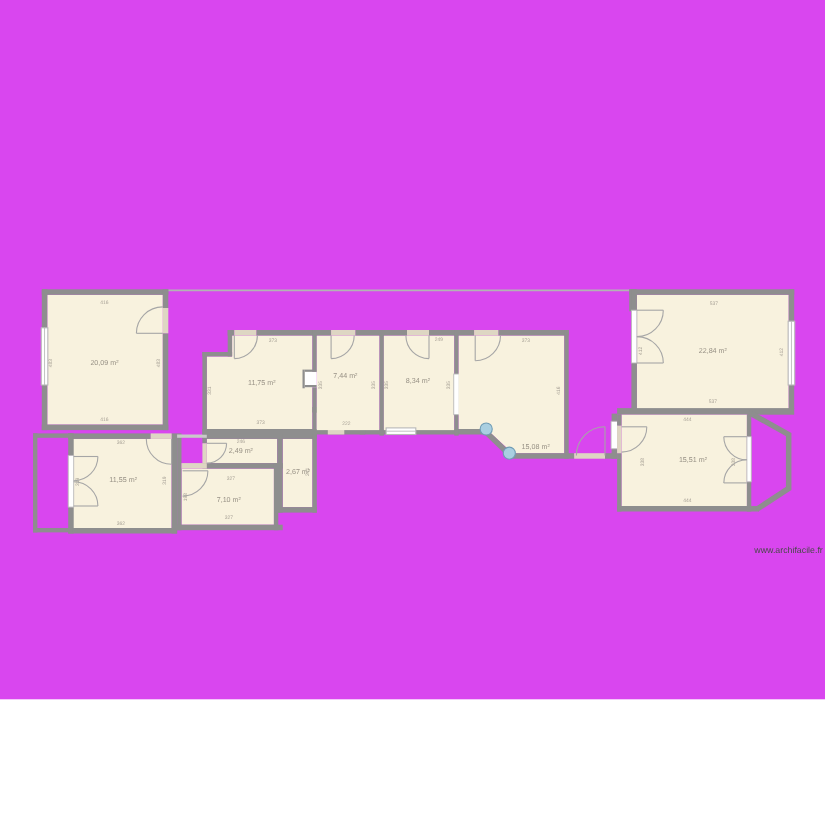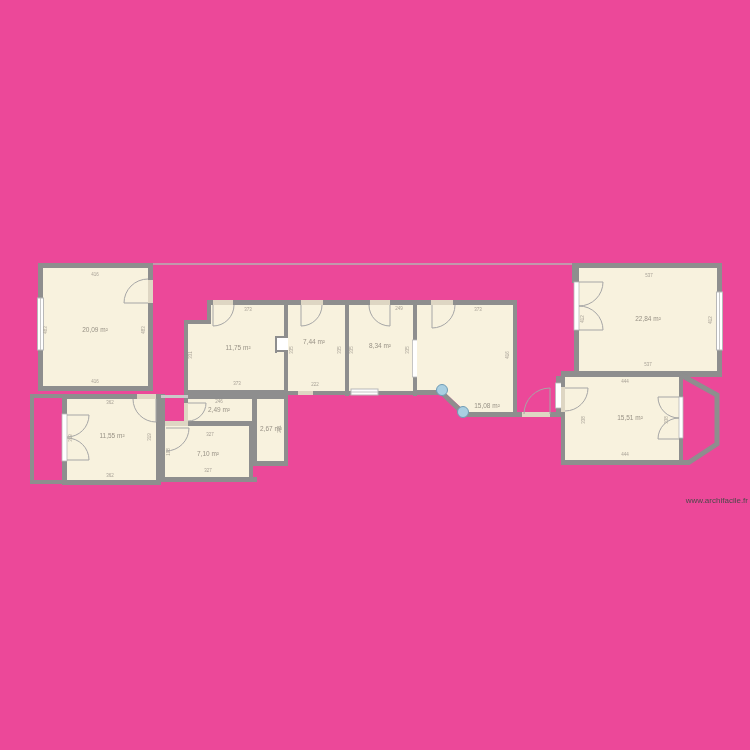--- a/index.html
+++ b/index.html
@@ -1,16 +1,16 @@
 <!DOCTYPE html>
 <html><head>
 <meta charset="utf-8">
 <style>
   html,body{margin:0;padding:0;background:#ffffff;}
-  #canvas{position:relative;width:750px;height:750px;background:#ec4899;overflow:hidden;}
+  #canvas{position:relative;width:750px;height:636px;background:#d946ef;overflow:hidden;}
   svg{display:block;}
   svg text{font-family:"Liberation Sans", sans-serif;}
   .area-label{font-size:6.5px;fill:#989286;text-anchor:middle;}
   .dim-label{font-size:4.5px;fill:#a8a297;text-anchor:middle;}
   .watermark{font-size:8px;fill:#4a4a4a;text-anchor:end;}
 </style>
 </head>
 <body>
 
 <div id="canvas">

